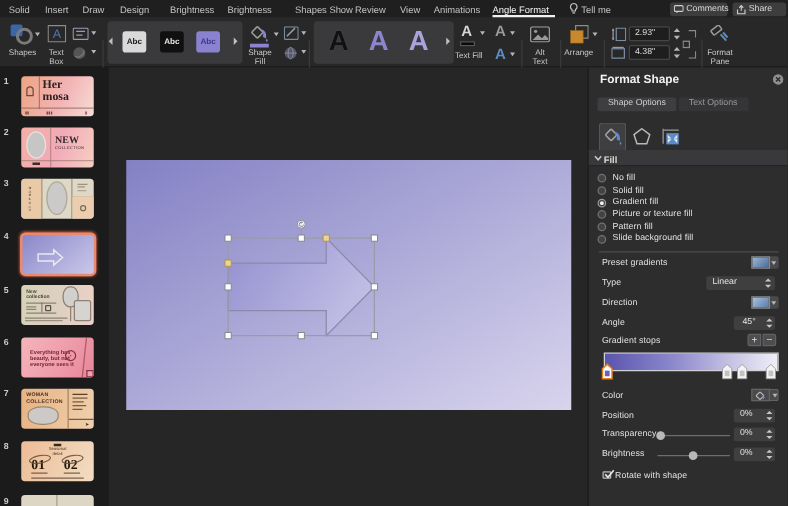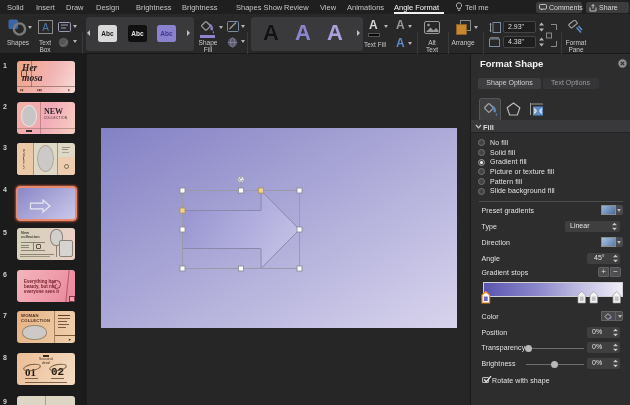--- a/index.html
+++ b/index.html
@@ -170,21 +170,21 @@
 <div class="abs" id="thumbs" style="left:0;top:54px;width:87px;height:351px;background:#1b1b1b;font-family:'Liberation Sans',sans-serif;">
   <style>
     .tnum{position:absolute;left:3px;font-size:7px;font-weight:bold;color:#cfcfcf;}
     .thumb{position:absolute;left:17px;width:58px;height:32px;border-radius:3px;overflow:hidden;}
   </style>
   <div class="tnum" style="top:8px;">1</div>
   <div class="thumb" style="top:7px;background:linear-gradient(115deg,#eda482,#f2b3b4 55%,#f7dcd6);">
     <div class="abs" style="left:14px;top:0;width:1px;height:26px;background:#7a5a4a;opacity:0.6;"></div>
     <div class="abs" style="left:0;top:25px;width:58px;height:1px;background:#7a5a4a;opacity:0.6;"></div>
     <div class="abs" style="left:4px;top:8px;width:6px;height:8px;border:0.5px solid #6a4a3a;border-radius:3px 3px 0 0;"></div>
-    <div class="abs" style="left:5px;top:2px;width:40px;font-family:'Liberation Serif',serif;font-style:italic;font-weight:bold;font-size:9.5px;line-height:10px;color:#2a2022;">Her<br>mosa</div>
+    <div class="abs" style="left:17px;top:2px;width:40px;font-family:'Liberation Serif',serif;font-weight:bold;font-size:9.5px;line-height:10px;color:#2a2022;">Her<br>mosa</div>
     <div class="abs" style="left:3px;top:26.5px;font-size:3px;color:#6a4a3a;">▮▮</div>
     <div class="abs" style="left:20px;top:26.5px;font-size:3px;color:#6a4a3a;">▮▮▮</div>
     <div class="abs" style="left:51px;top:26.5px;font-size:3px;color:#6a4a3a;">▮</div>
   </div>
   <div class="tnum" style="top:49px;">2</div>
   <div class="thumb" style="top:48px;background:linear-gradient(110deg,#f3b0a5,#f2aab8 50%,#f6cfc2);">
     <div class="abs" style="left:23px;top:0;width:1px;height:32px;background:#8a6a5a;opacity:0.5;"></div>
     <div class="abs" style="left:4px;top:3px;width:16px;height:22px;background:#c8c6c4;border:1px solid #e4e2e0;border-radius:50%;"></div>
     <div class="abs" style="left:27px;top:5px;width:30px;font-family:'Liberation Serif',serif;font-weight:bold;font-size:8px;color:#32282a;">NEW</div>
     <div class="abs" style="left:27px;top:14px;width:30px;font-size:3.2px;color:#32282a;letter-spacing:0.3px;">COLLECTION</div>
@@ -246,21 +246,21 @@
     <div class="abs" style="left:41px;top:13px;width:11px;height:0.7px;background:#5a4028;opacity:0.8;"></div>
     <div class="abs" style="left:41px;top:16px;width:8px;height:0.7px;background:#5a4028;opacity:0.8;"></div>
     <div class="abs" style="left:38px;top:24px;width:20px;height:1px;background:#7a5a3a;"></div>
     <div class="abs" style="left:51px;top:26px;font-size:4px;color:#4a3020;">➤</div>
   </div>
   <div class="tnum" style="top:300px;">8</div>
   <div class="thumb" style="top:299px;background:linear-gradient(115deg,#edbc96,#f0ceae 55%,#f3dcc2);">
     <div class="abs" style="left:26px;top:2px;width:6px;height:1.6px;background:#3a2a1a;"></div>
     <div class="abs" style="left:19px;top:5px;width:20px;font-size:3.4px;line-height:3.6px;text-align:center;color:#4a3424;">Seasonal<br>detail</div>
     <div class="abs" style="left:8px;top:13px;font-family:'Liberation Serif',serif;font-weight:bold;font-size:11px;color:#23180e;">01</div>
-    <div class="abs" style="left:34px;top:13px;font-family:Liberation Mono, monospace;font-weight:bold;font-size:11px;color:#23180e;">02</div>
+    <div class="abs" style="left:34px;top:13px;font-family:Liberation Serif, serif;font-weight:bold;font-size:11px;color:#23180e;">02</div>
     <div class="abs" style="left:6px;top:11px;width:18px;height:7px;border:0.4px solid #6a543c;border-radius:50%;transform:rotate(-10deg);opacity:0.9;"></div>
     <div class="abs" style="left:32px;top:11px;width:18px;height:7px;border:0.4px solid #6a543c;border-radius:50%;transform:rotate(-10deg);opacity:0.9;"></div>
     <div class="abs" style="left:8px;top:24.5px;width:13px;height:0.7px;background:#4a3424;opacity:0.7;"></div>
     <div class="abs" style="left:34px;top:24.5px;width:13px;height:0.7px;background:#4a3424;opacity:0.7;"></div>
     <div class="abs" style="left:8px;top:28.5px;width:42px;height:0.7px;background:#4a3424;opacity:0.7;"></div>
   </div>
   <div class="tnum" style="top:344px;">9</div>
   <div class="thumb" style="top:342px;height:9px;background:#ddd6c4;border-radius:3px 3px 0 0;">
     <div class="abs" style="left:28px;top:0;width:1px;height:9px;background:#8a7a60;opacity:0.6;"></div>
   </div>

